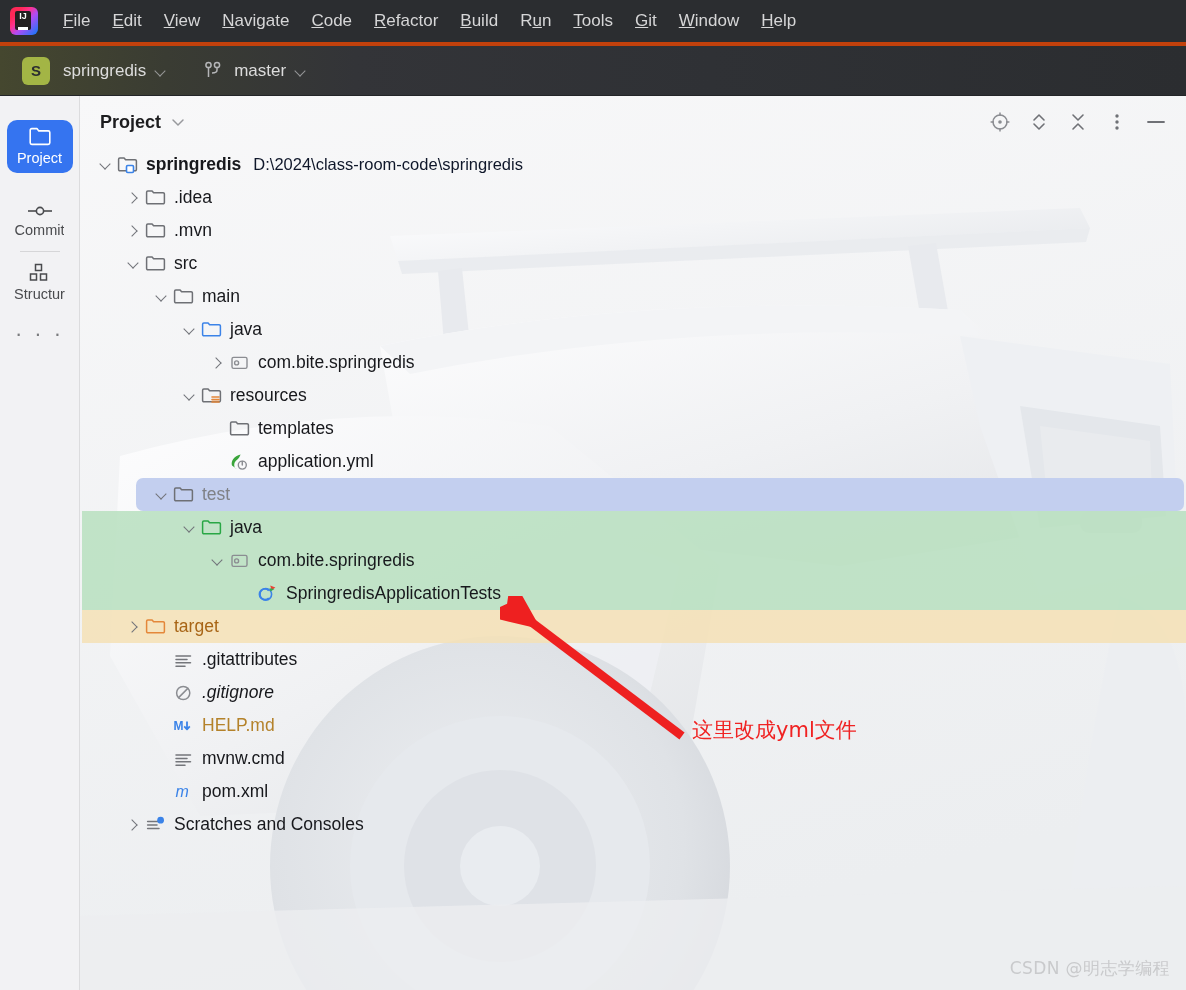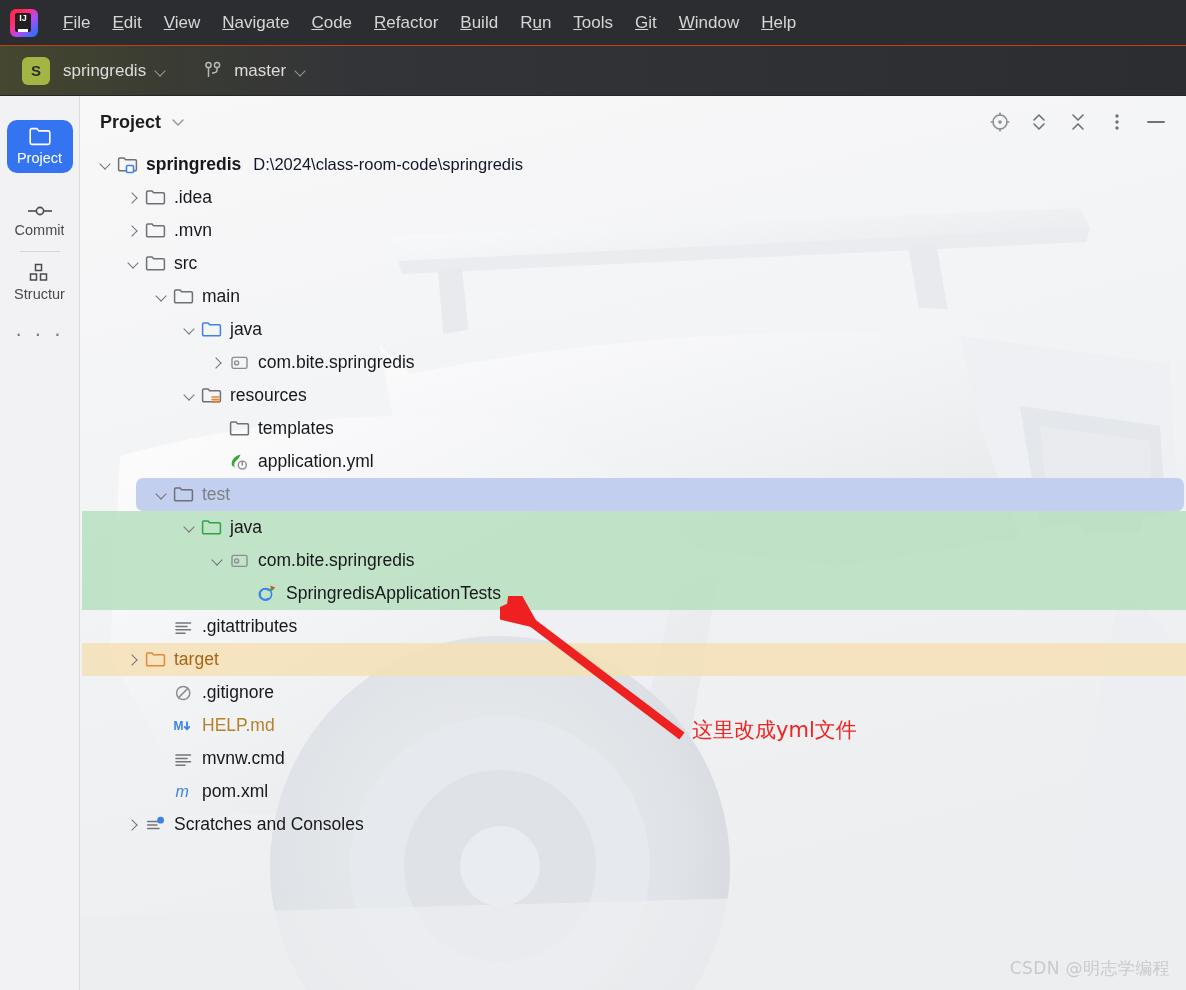--- a/index.html
+++ b/index.html
@@ -9,21 +9,21 @@
     overflow: hidden;
     background: #f2f2f4;
   }
   #app { position: relative; width: 1186px; height: 990px; }
 
   
   .menubar {
     position: absolute; left: 0; top: 0; width: 1186px; height: 46px;
     background: #2b2d30;
     display: flex; align-items: center;
-    border-bottom: 1px solid #c2410c;
+    border-bottom: 4px solid #c2410c;
   }
   .ij-logo {
     width: 28px; height: 28px; margin-left: 10px; margin-right: 14px;
     border-radius: 6px; position: relative; overflow: hidden;
     background:
       linear-gradient(135deg, #fe2857 0%, #fe2857 22%, #ff318c 38%, #b14bf4 58%, #087cfa 100%);
     flex: 0 0 auto;
   }
   .ij-logo::before {
     content: ""; position: absolute; left: 5px; top: 4px;
@@ -479,45 +479,45 @@
           <span class="ico">
             <svg width="21" height="19" viewBox="0 0 21 19">
               <circle cx="8.8" cy="10.3" r="5.8" fill="none" stroke="#3b83e8" stroke-width="1.6"></circle>
               <path d="M11.8 6.6A5.4 5.4 0 1 0 11.8 14" fill="none" stroke="#3b83e8" stroke-width="1.8" stroke-linejoin="round"></path>
               <path d="M13.2 1.6 L18.4 3.4 L14.6 6.2 Z" fill="#ea4335"></path>
               <path d="M12.4 4.2 L17.4 5.1 L13.6 7.6 Z" fill="#34a853"></path>
             </svg>
           </span>
           <span class="label">SpringredisApplicationTests</span>
         </div>
+        <div class="row orange" style="padding-left: 42px;">
+          <div class="hl-yellow"></div>
+          <span class="twisty">
+            <span class="chev right"></span>
+          </span>
+          <span class="ico">
+            <svg width="21" height="19" viewBox="0 0 21 19">
+              <path d="M1.6 4.2a1.2 1.2 0 0 1 1.2-1.2h4.3l1.5 1.8h9.6a1.2 1.2 0 0 1 1.2 1.2v8.6a1.2 1.2 0 0 1-1.2 1.2H2.8a1.2 1.2 0 0 1-1.2-1.2z" fill="none" stroke="#e4873a" stroke-width="1.5" stroke-linejoin="round"></path>
+            </svg>
+          </span>
+          <span class="label">target</span>
+        </div>
         <div class="row" style="padding-left: 70px;">
           <span class="twisty"></span>
           <span class="ico">
             <svg width="21" height="19" viewBox="0 0 21 19">
               <line x1="3" y1="6" x2="17.5" y2="6" stroke="#74767b" stroke-width="1.5" stroke-linecap="round"></line>
               <line x1="3" y1="9.4" x2="14" y2="9.4" stroke="#74767b" stroke-width="1.5" stroke-linecap="round"></line>
               <line x1="3" y1="12.8" x2="17.5" y2="12.8" stroke="#74767b" stroke-width="1.5" stroke-linecap="round"></line>
               <line x1="3" y1="16.2" x2="12" y2="16.2" stroke="#74767b" stroke-width="1.5" stroke-linecap="round"></line>
             </svg>
           </span>
           <span class="label">.gitattributes</span>
         </div>
-        <div class="row orange" style="padding-left: 42px;">
-          <div class="hl-yellow"></div>
-          <span class="twisty">
-            <span class="chev right"></span>
-          </span>
-          <span class="ico">
-            <svg width="21" height="19" viewBox="0 0 21 19">
-              <path d="M1.6 4.2a1.2 1.2 0 0 1 1.2-1.2h4.3l1.5 1.8h9.6a1.2 1.2 0 0 1 1.2 1.2v8.6a1.2 1.2 0 0 1-1.2 1.2H2.8a1.2 1.2 0 0 1-1.2-1.2z" fill="none" stroke="#e4873a" stroke-width="1.5" stroke-linejoin="round"></path>
-            </svg>
-          </span>
-          <span class="label">target</span>
-        </div>
-        <div class="row" style="padding-left: 70px;">
+        <div class="row" style="padding-left: 70px; font-style: italic;">
           <span class="twisty"></span>
           <span class="ico">
             <svg width="21" height="19" viewBox="0 0 21 19">
               <circle cx="10.2" cy="10" r="6.6" fill="none" stroke="#8b8d92" stroke-width="1.5"></circle>
               <line x1="5.6" y1="14.6" x2="14.8" y2="5.4" stroke="#8b8d92" stroke-width="1.5" stroke-linecap="round"></line>
             </svg>
           </span>
           <span class="label">.gitignore</span>
         </div>
         <div class="row goldtxt" style="padding-left: 70px;">

